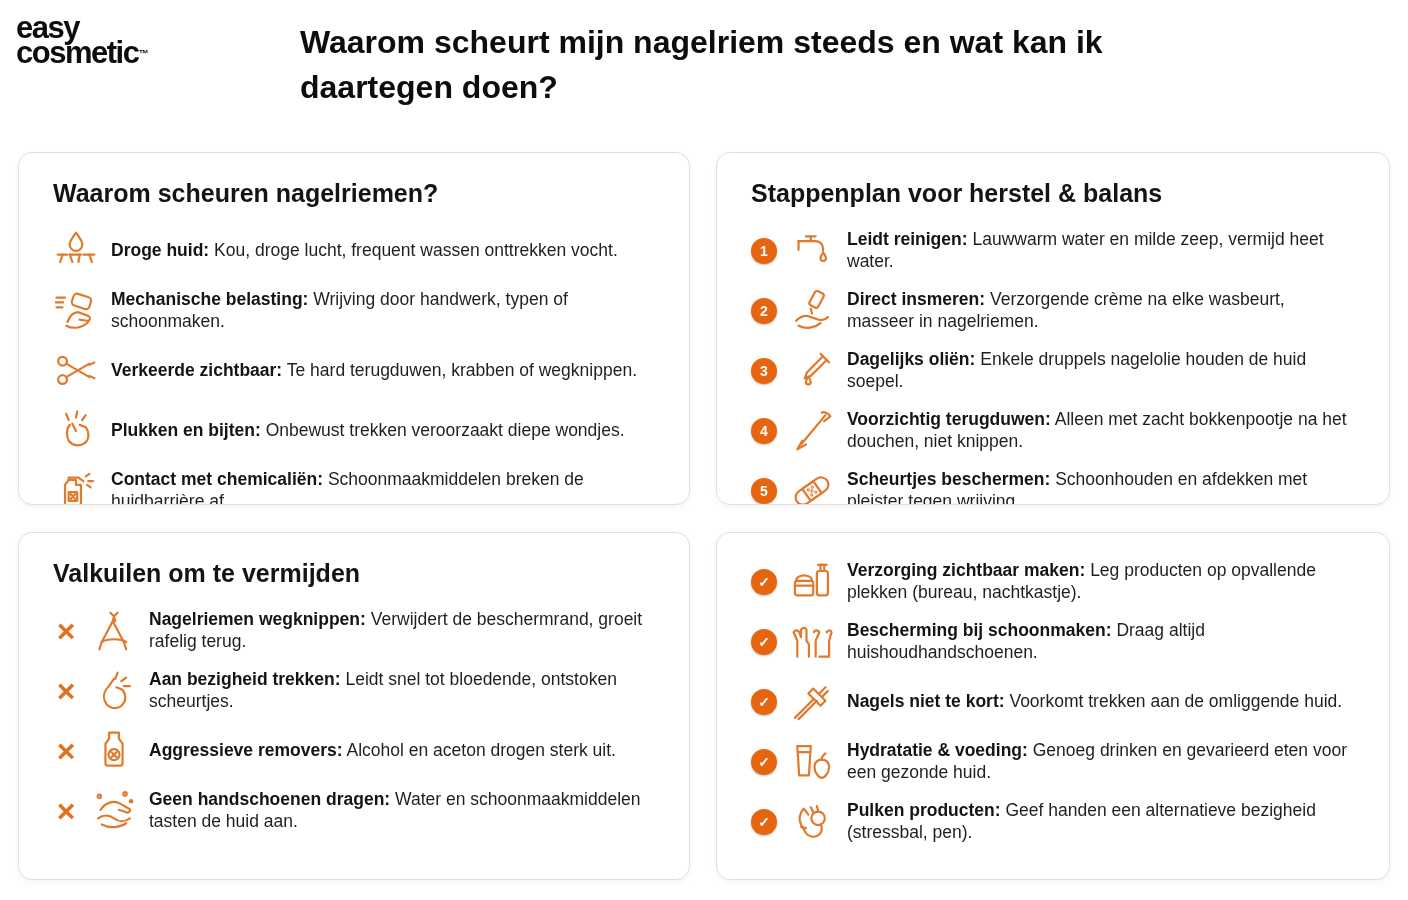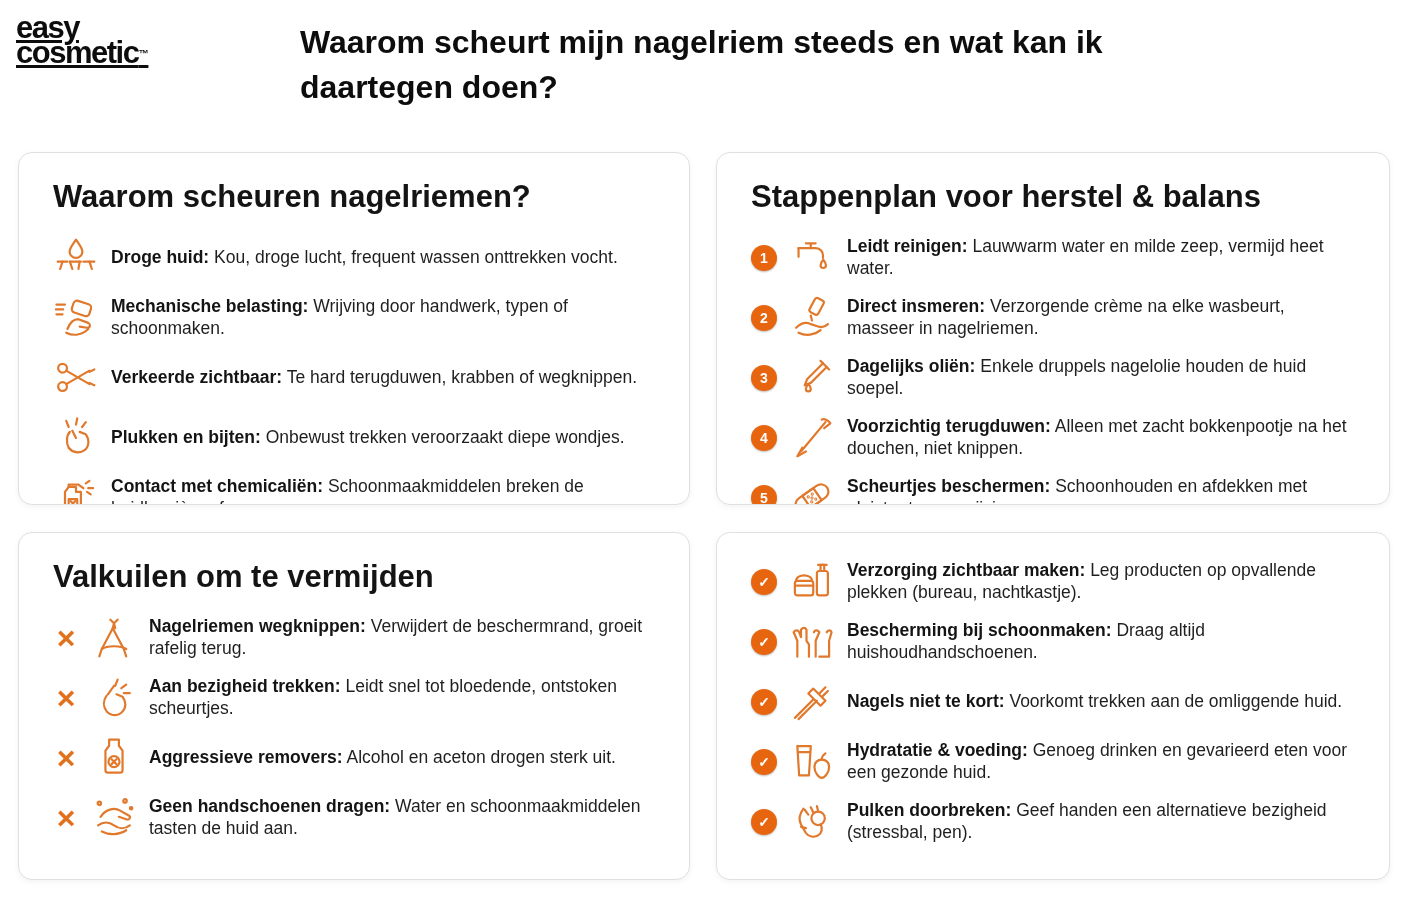--- a/index.html
+++ b/index.html
@@ -2,32 +2,32 @@
 <html><head>
 <meta charset="utf-8">
 <style>
   * { margin:0; padding:0; box-sizing:border-box; }
   html,body { width:1408px; height:900px; background:#ffffff; overflow:hidden;
     font-family:"Liberation Sans", sans-serif; color:#1a1a1a; }
 
   
   .header { position:relative; height:152px; }
   .logo { position:absolute; left:16px; top:16px; font-weight:800; color:#0d0d0d;
-    font-size:31px; line-height:0.80; letter-spacing:-1.5px;text-decoration:underline; }
+    font-size:31px; line-height:0.80; letter-spacing:-1.5px; }
   .logo .l2 { display:block; }
   .logo .tm { font-size:10px; letter-spacing:0; vertical-align:6px; font-weight:700; }
   .page-title { position:absolute; left:300px; top:20px; width:830px;
     font-size:32px; font-weight:700; line-height:1.42; color:#0d0d0d; }
 
   
   .grid { display:grid; grid-template-columns:672px 674px; grid-template-rows:353px 348px;
     column-gap:26px; row-gap:27px; padding:0 18px; }
   .card { background:#ffffff; border:1px solid #e0e0e0; border-radius:14px;
     box-shadow:0 2px 6px rgba(0,0,0,0.05); padding:26px 34px 18px 34px; overflow:hidden; }
-  .card-title { font-size:31px; font-weight:700; color:#141414; margin-bottom:20px; }
+  .card-title { font-size:25px; font-weight:700; color:#141414; margin-bottom:20px; }
 
   .items { display:flex; flex-direction:column; gap:14px; }
   .item { display:flex; align-items:center; gap:12px; }
   .marker { flex:0 0 26px; display:flex; align-items:center; justify-content:center; }
   .badge { width:26px; height:26px; border-radius:50%; background:#e8650f; color:#ffffff;
     font-size:14px; font-weight:700; display:flex; align-items:center; justify-content:center;
     box-shadow:0 1px 2px rgba(0,0,0,0.25); }
   .cross { color:#e2711d; font-size:32px; font-weight:800; line-height:1; }
   .icon { flex:0 0 46px; height:46px; display:flex; align-items:center; justify-content:center;
     color:#e1792d; }
@@ -282,17 +282,17 @@
         <div class="item">
           <span class="marker badge">✓</span>
           <span class="icon">
             <svg viewBox="0 0 36 36" aria-hidden="true">
               <circle cx="23" cy="15" r="5.5"></circle>
               <path d="M11 7c-3 4-4 9-2 13l4 7c2 3 7 4 10 2 3-2 4-6 2-9"></path>
               <path d="M12 8l3 4M17 6l2 4M22 5l1 4"></path>
               <path d="M9 22l4 1"></path>
             </svg>
           </span>
-          <p class="item-text"><b>Pulken doorbreken:</b> <span>Geef handen een alternatieve bezigheid (stressbal, pen).</span></p>
+          <p class="item-text"><b>Pulken producten:</b> <span>Geef handen een alternatieve bezigheid (stressbal, pen).</span></p>
         </div>
       </div>
   </section>
 </div>
 
 </body></html>

